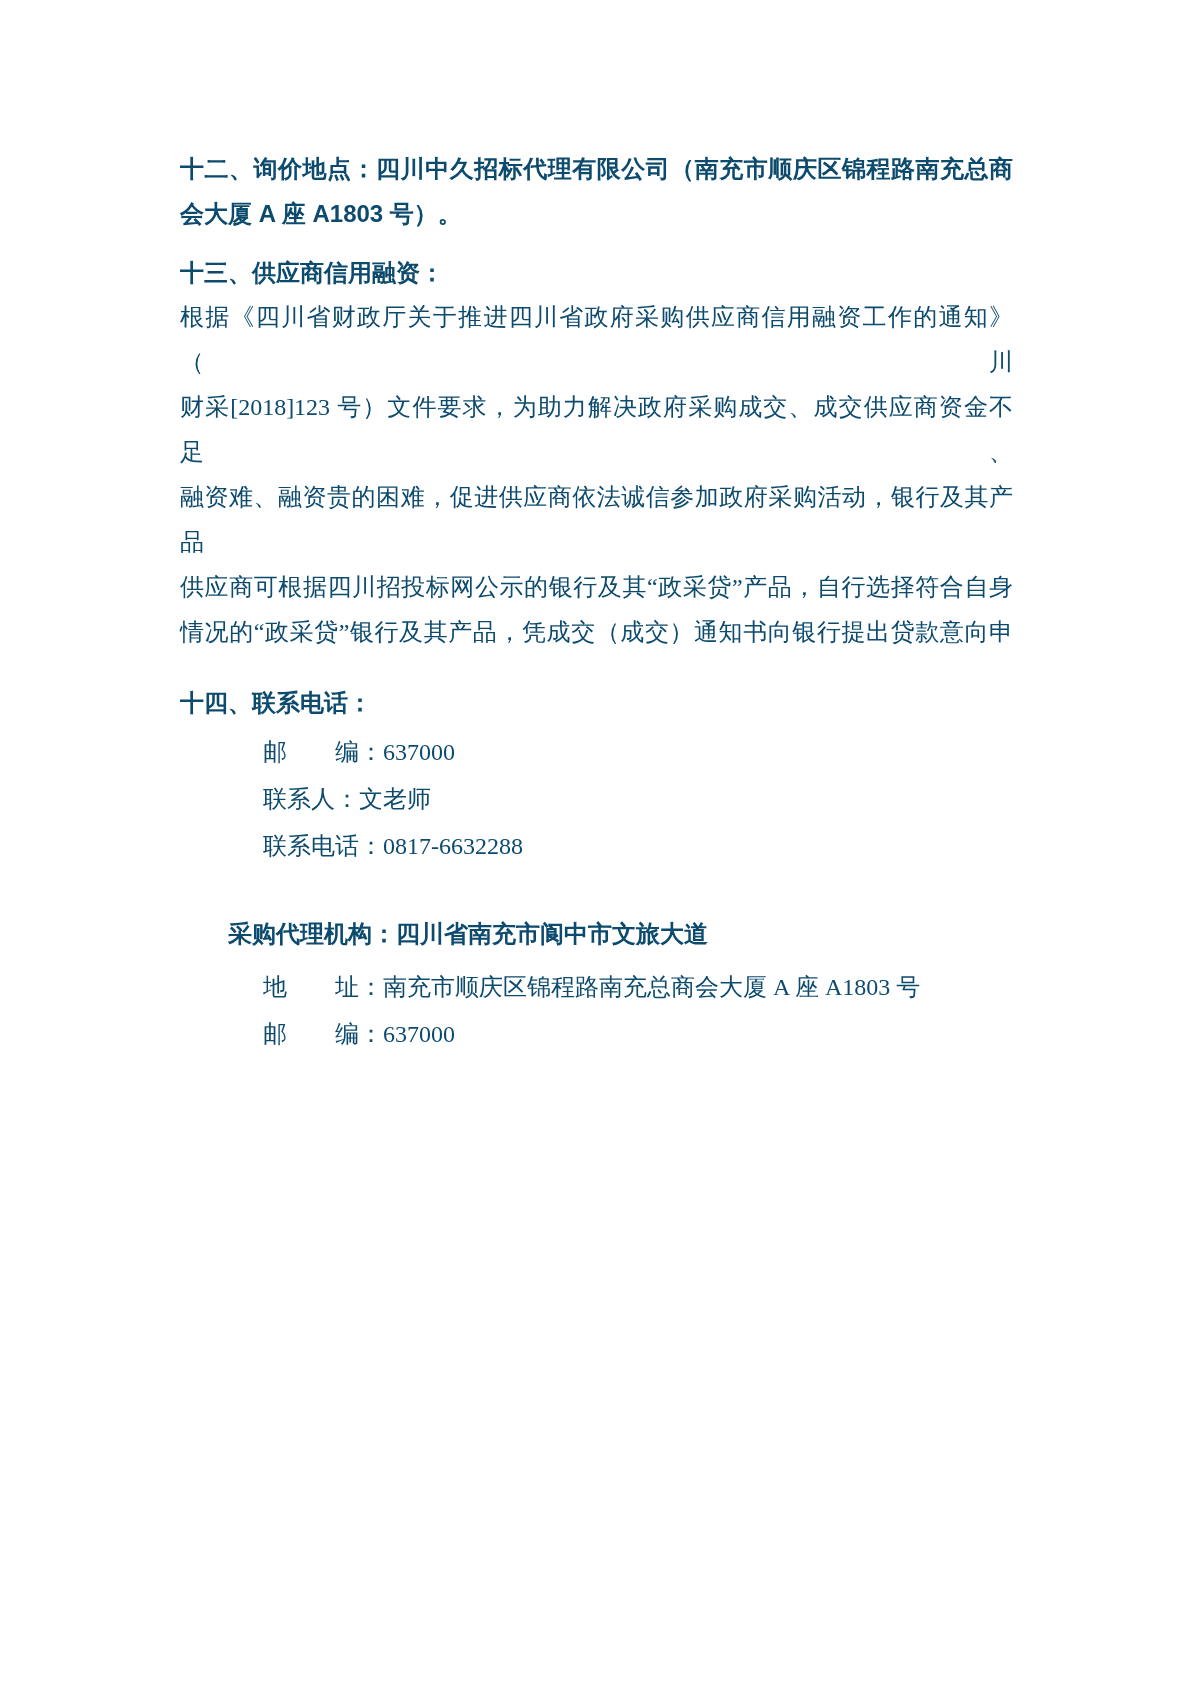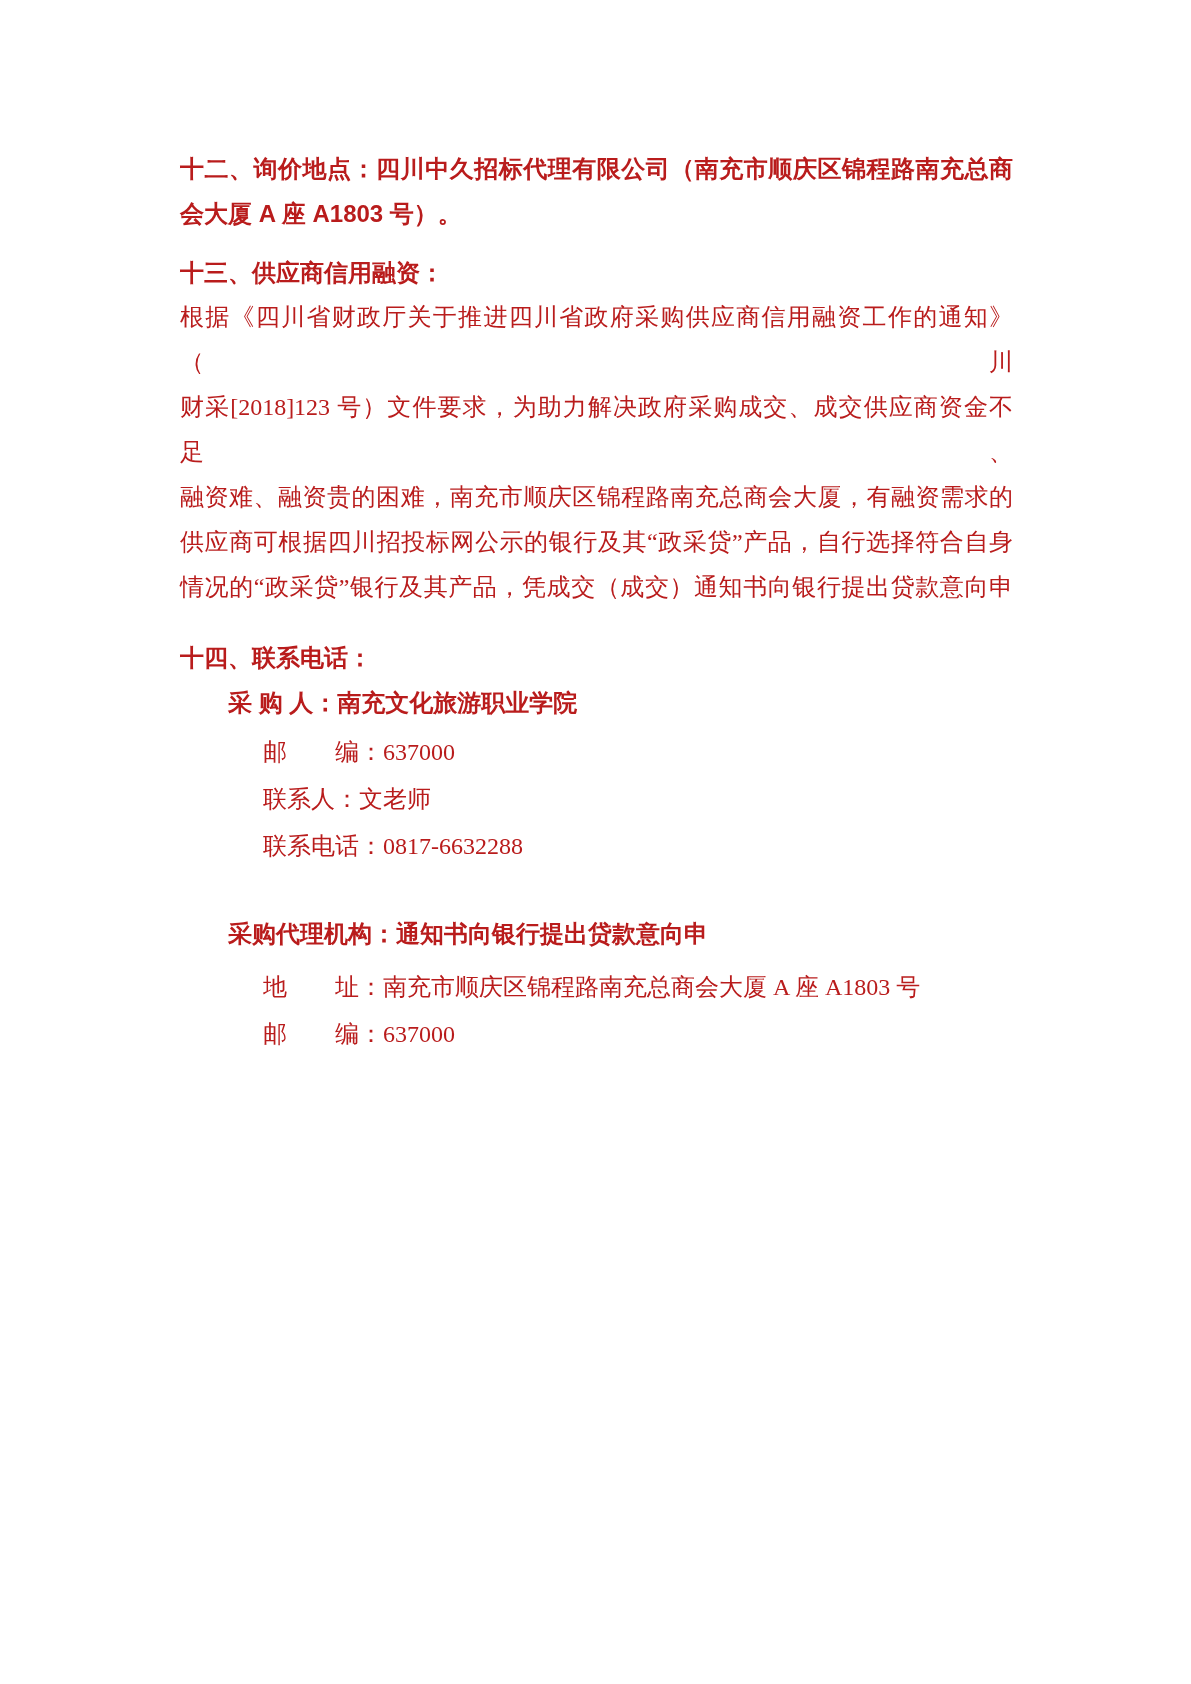--- a/index.html
+++ b/index.html
@@ -17,21 +17,21 @@
   .content {
     position: absolute;
     left: 180px;
     top: 146px;
     width: 833px;
     color: #000000;
   }
   .txt {
     font-size: 24px;
     line-height: 45px;
-    color: #b91c1c;
+    color: #0c4a6e;
   }
   .serif {
     font-family: "Liberation Serif", "DejaVu Serif", serif;
   }
   .heading {
     font-family: "Liberation Sans", "DejaVu Sans", sans-serif;
     font-weight: 700;
   }
   .just {
     text-align: justify;
@@ -65,49 +65,46 @@
     <div>
       <div class="txt heading just">十二、询价地点：四川中久招标代理有限公司（南充市顺庆区锦程路南充总商</div>
       <div class="txt heading left">会大厦 A 座 A1803 号）。</div>
     </div>
 
     <div>
       <div class="txt heading left sec13-heading">十三、供应商信用融资：</div>
       <div>
         <div class="txt just">根据《四川省财政厅关于推进四川省政府采购供应商信用融资工作的通知》（川</div>
         <div class="txt just">财采[2018]123 号）文件要求，为助力解决政府采购成交、成交供应商资金不足、</div>
-        <div class="txt just">融资难、融资贵的困难，南充市顺庆区锦程路南充总商会大厦，有融资需求的</div>
+        <div class="txt just">融资难、融资贵的困难，促进供应商依法诚信参加政府采购活动，银行及其产品</div>
         <div class="txt just">供应商可根据四川招投标网公示的银行及其“政采贷”产品，自行选择符合自身</div>
         <div class="txt just">情况的“政采贷”银行及其产品，凭成交（成交）通知书向银行提出贷款意向申</div>
       </div>
     </div>
 
     <div>
       <div class="txt heading left sec14-heading">十四、联系电话：</div>
 
       <div>
-        <div class="txt block-title">
-          <span>采 购 人：</span><span>南充文化旅游职业学院</span>
-        </div>
         <div class="contact-rows">
           <div class="txt contact-row">
             <span>邮　　编：</span><span>637000</span>
           </div>
           <div class="txt contact-row">
             <span>联系人：</span><span>文老师</span>
           </div>
           <div class="txt contact-row">
             <span>联系电话：</span><span>0817-6632288</span>
           </div>
         </div>
       </div>
 
       <div class="agency-block">
         <div class="txt block-title">
-          <span>采购代理机构：</span><span>通知书向银行提出贷款意向申</span>
+          <span>采购代理机构：</span><span>四川省南充市阆中市文旅大道</span>
         </div>
         <div class="contact-rows">
           <div class="txt contact-row">
             <span>地　　址：</span><span>南充市顺庆区锦程路南充总商会大厦 A 座 A1803 号</span>
           </div>
           <div class="txt contact-row">
             <span>邮　　编：</span><span>637000</span>
           </div>
         </div>
       </div>

